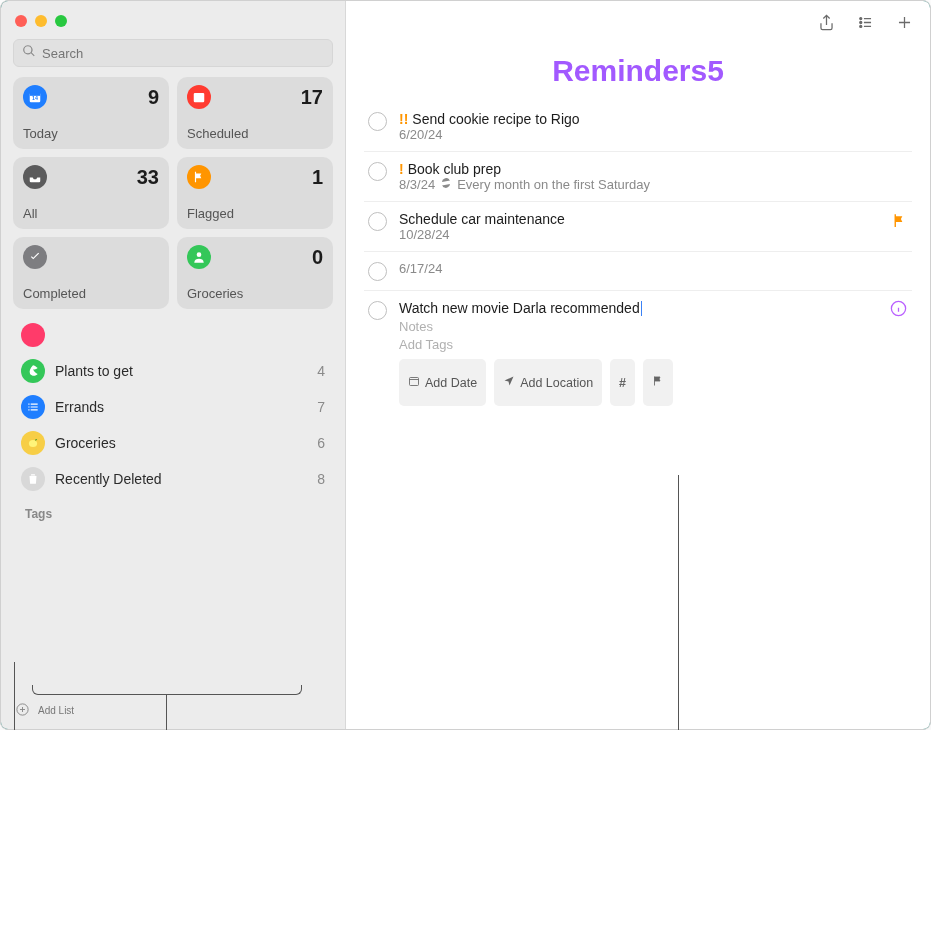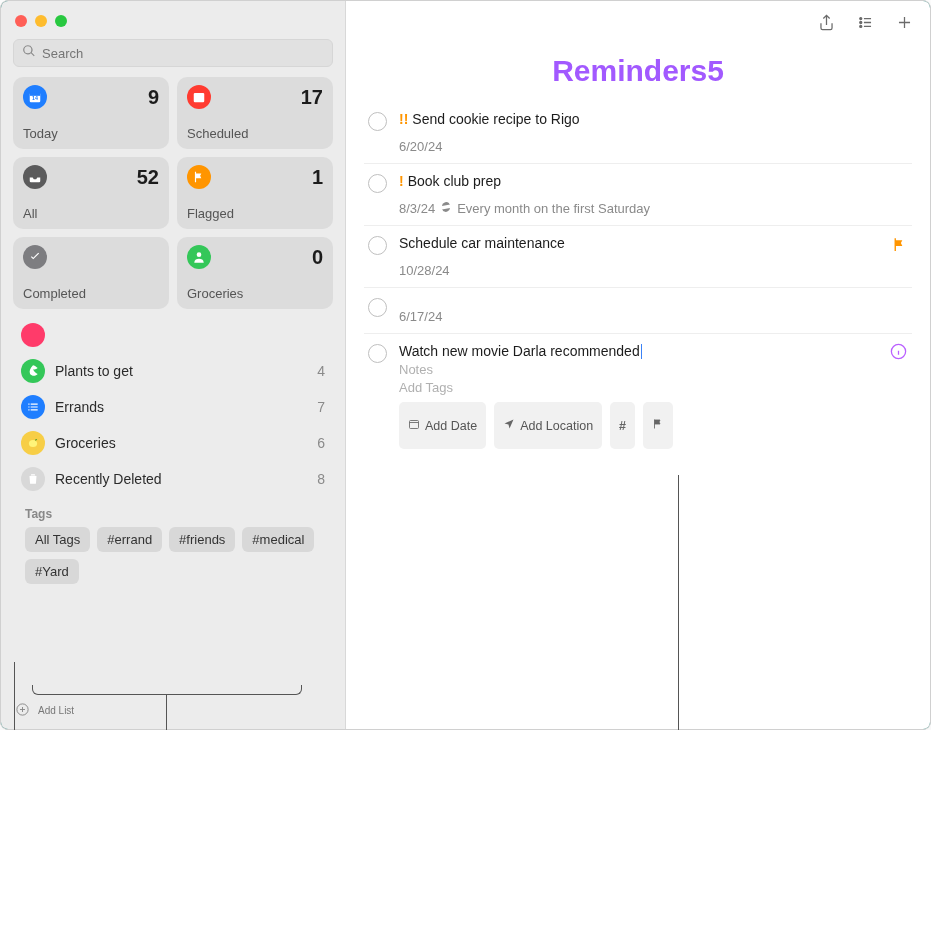--- a/index.html
+++ b/index.html
@@ -41,21 +41,21 @@
 .list-header { display: flex; justify-content: center; align-items: center; padding: 6px 22px 14px; }
 .list-title { font-size: 30px; font-weight: 700; }
 .list-count { font-size: 30px; font-weight: 700; }
 .reminders { padding: 0 18px; }
 .reminder { display: flex; gap: 12px; padding: 9px 4px; border-bottom: 1px solid #eee; position: relative; align-items: flex-start; }
 .reminder:last-child { border-bottom: none; }
 .circle { width: 19px; height: 19px; border: 1.5px solid #bfbfbf; border-radius: 50%; flex-shrink: 0; margin-top: 1px; }
 .rcontent { flex: 1; }
 .rtitle { font-size: 14px; color: #1c1c1c; display: flex; align-items: center; }
 .priority { color: #ff9500; margin-right: 4px; font-weight: 600; }
-.rmeta { font-size: 13px; color: #8a8a8a; margin-top: 12px; display: flex; align-items: center; gap: 5px; }
+.rmeta { font-size: 13px; color: #8a8a8a; margin-top: 0; display: flex; align-items: center; gap: 5px; }
 .rmeta svg { width: 12px; height: 12px; fill: #8a8a8a; }
 .flag-badge { width: 17px; height: 17px; position: absolute; right: 4px; top: 10px; }
 .flag-badge svg { fill: #ff9500; }
 .info-badge { position: absolute; right: 4px; top: 8px; width: 19px; height: 19px; }
 .info-badge svg { fill: none; stroke: #b95fff; stroke-width: 1.6; }
 .editing .rtitle-text { position: relative; }
 .cursor-bar { display: inline-block; width: 1px; height: 15px; background: #3b82f6; vertical-align: middle; margin-left: 1px; }
 .notes-ph, .tags-ph { font-size: 13px; color: #b0b0b0; margin-top: 3px; }
 .action-row { display: flex; gap: 8px; margin-top: 7px; }
 .action-chip { background: #f1f1f1; border-radius: 5px; padding: 16px 9px; font-size: 12.5px; color: #555; display: flex; align-items: center; gap: 5px; cursor: default; }
@@ -113,21 +113,21 @@
         </div>
         <div class="smart-label">Scheduled</div>
       </div>
       <div class="smart-card">
         <div class="top">
           <div class="smart-icon" style="background:#5b5b5c">
                 <svg viewBox="0 0 24 24">
                   <path d="M3 13h5l2 3h4l2-3h5v6a2 2 0 01-2 2H5a2 2 0 01-2-2v-6z"></path>
                 </svg>
               </div>
-          <div class="smart-count">52</div>
+          <div class="smart-count">33</div>
         </div>
         <div class="smart-label">All</div>
       </div>
       <div class="smart-card">
         <div class="top">
           <div class="smart-icon" style="background:#ff9500">
                 <svg viewBox="0 0 24 24">
                   <path d="M5 3v18h2v-7h9l-2-4 2-4H7V3H5z"></path>
                 </svg>
               </div>
@@ -197,27 +197,20 @@
               <svg viewBox="0 0 24 24" fill="#6d6d6d">
                 <path d="M6 7h12l-1 13H7L6 7zm3-3h6l1 2H8l1-2z"></path>
               </svg>
             </div>
         <div class="lname">Recently Deleted</div>
         <div class="lcount">8</div>
       </div>
 
       <div class="tags-section">
         <div class="tags-header">Tags</div>
-        <div class="tags-row">
-          <div class="tag-chip">All Tags</div>
-          <div class="tag-chip">#errand</div>
-          <div class="tag-chip">#friends</div>
-          <div class="tag-chip">#medical</div>
-          <div class="tag-chip">#Yard</div>
-        </div>
       </div>
     </div>
 
     <div class="add-list">
       <span><svg viewBox="0 0 24 24">
               <circle cx="12" cy="12" r="9"></circle>
               <path d="M12 8v8M8 12h8"></path>
             </svg></span>
       <span>Add List</span>
     </div>

